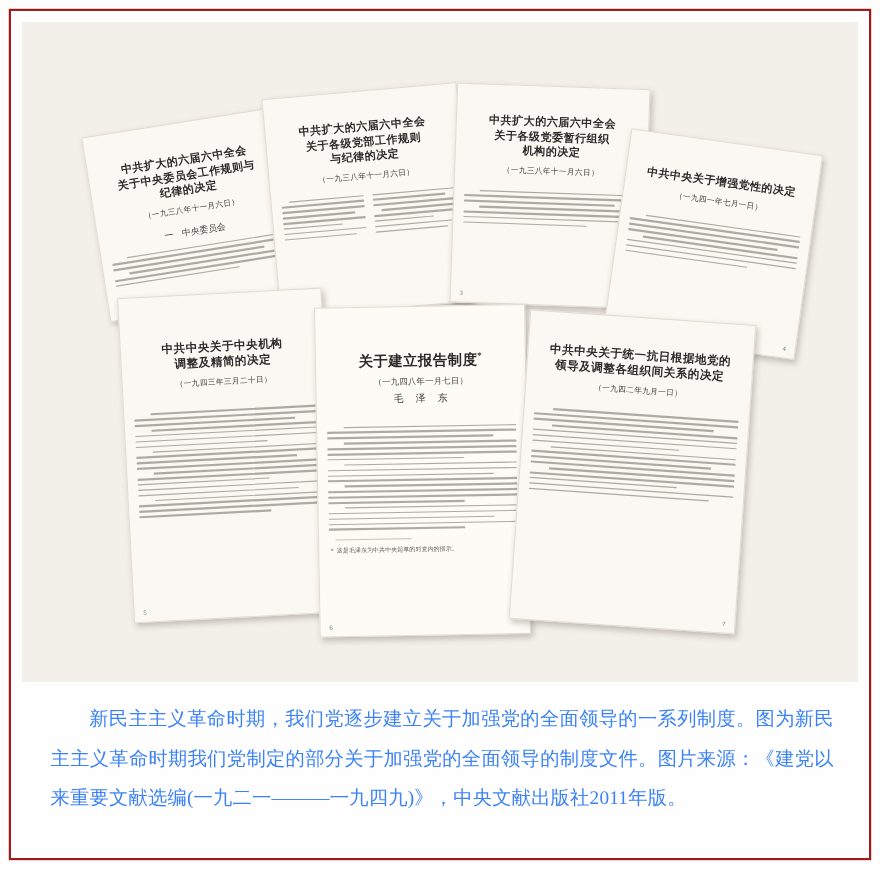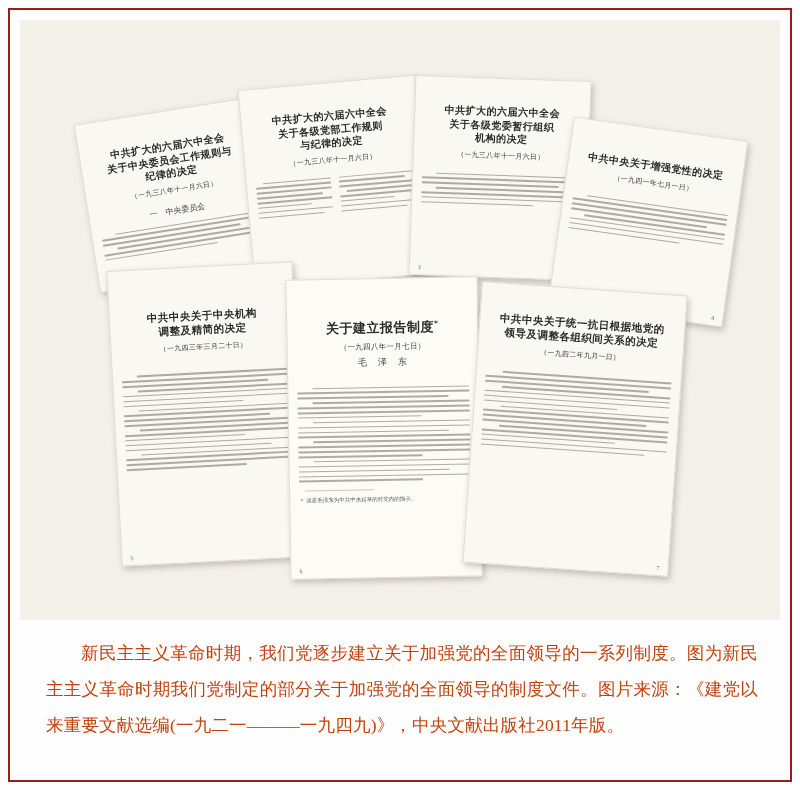--- a/index.html
+++ b/index.html
@@ -106,21 +106,21 @@
   }
   .page-num.right {
     left: auto;
     right: 8px;
   }
   .caption {
     position: absolute;
     left: 46px;
     top: 636px;
     width: 712px;
-    color: #c2410c;
+    color: #3b82f6;
     font-size: 17.5px;
     line-height: 2.05;
     text-align: justify;
     letter-spacing: 0.2px;
   }
   .caption .indent2 { display: inline-block; width: 2em; }
 </style>
 </head>
 <body>
 

